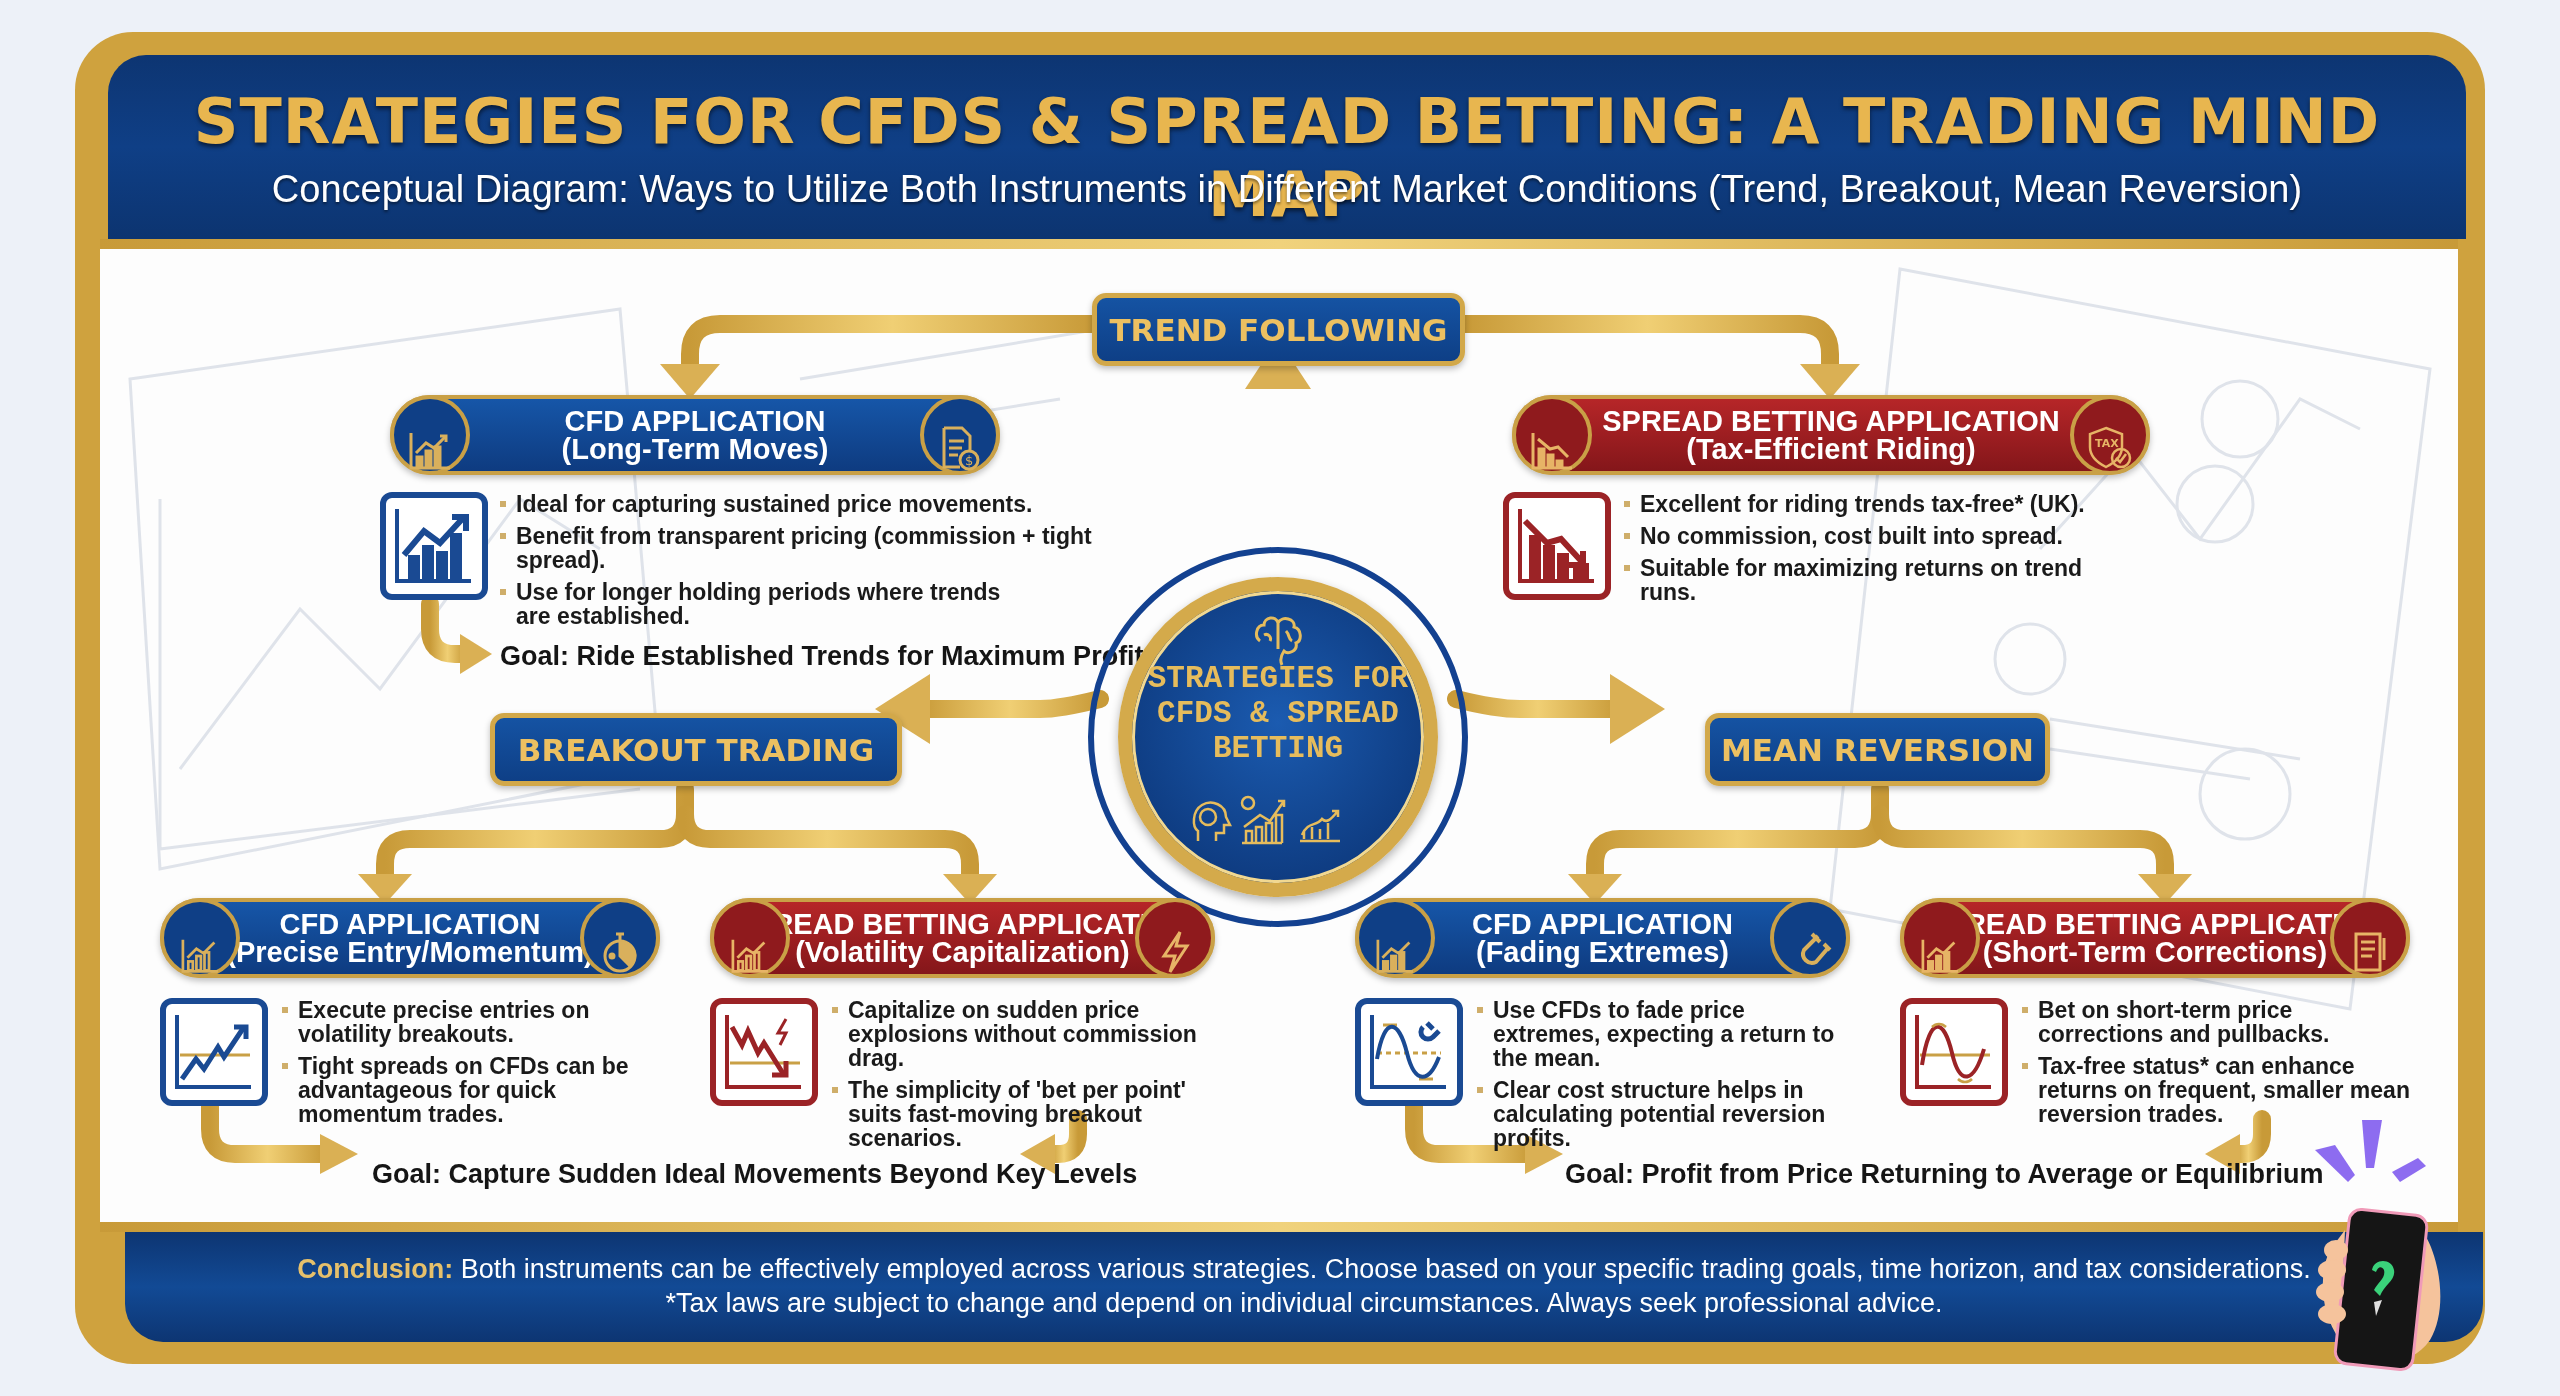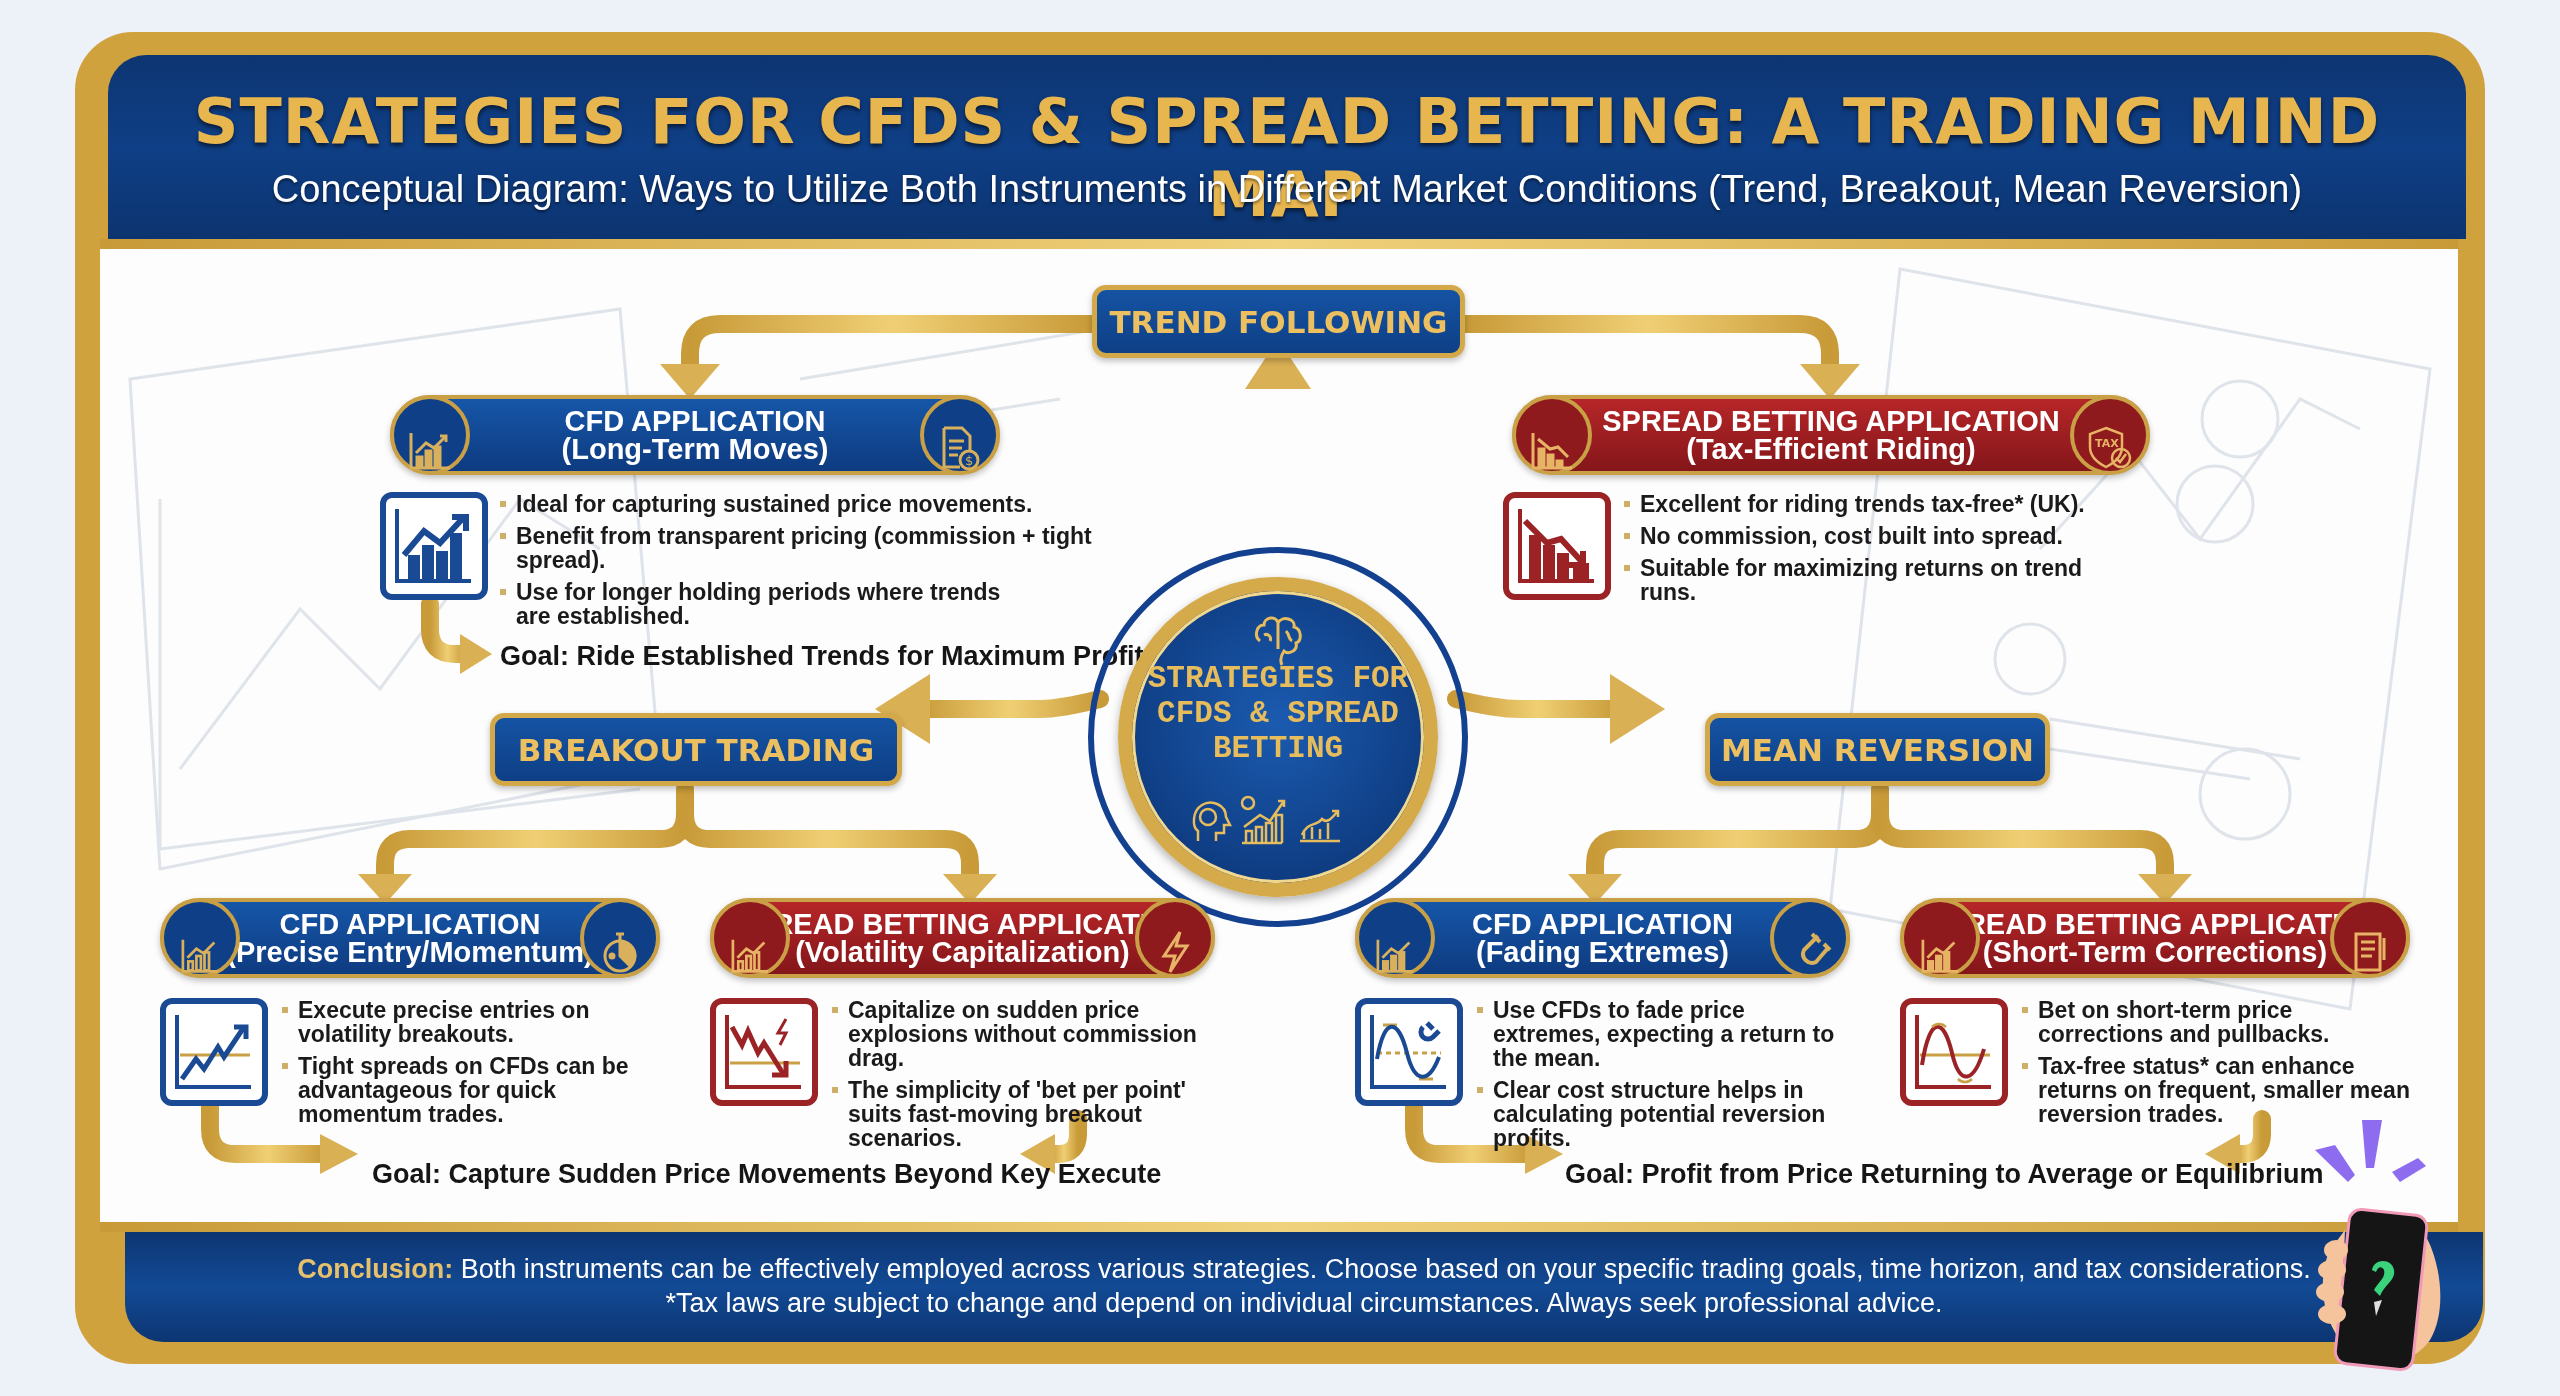--- a/index.html
+++ b/index.html
@@ -119,21 +119,21 @@
       <polygon points="2038,625 2092,625 2065,655"></polygon>
       <polygon points="360,385 360,425 392,405"></polygon>
       <polygon points="220,885 220,925 258,905"></polygon>
       <polygon points="955,885 955,925 920,905"></polygon>
       <polygon points="1425,885 1425,925 1463,905"></polygon>
       <polygon points="2140,885 2140,925 2105,905"></polygon>
     </g>
   </svg>
 </div>
 
-<div class="cat" style="left:1092px;top:285px;width:373px;height:73px;font-size:31px;">TREND FOLLOWING</div>
+<div class="cat" style="left:1092px;top:293px;width:373px;height:73px;font-size:31px;">TREND FOLLOWING</div>
 
 <div class="pill blue" style="left:390px;top:395px;width:610px;">
   <div class="end-icon left">
     <svg width="44" height="40" viewBox="0 0 44 40" fill="none" stroke="#d9b05c" stroke-width="3">
         <path d="M3 2 V37 H42"></path>
         <rect x="9" y="26" width="5" height="10" fill="#d9b05c"></rect>
         <rect x="18" y="20" width="5" height="16" fill="#d9b05c"></rect>
         <rect x="27" y="16" width="5" height="20" fill="#d9b05c"></rect>
         <path d="M8 22 L18 12 L26 17 L38 5"></path>
         <path d="M32 5 H38 V11"></path>
@@ -296,21 +296,21 @@
       <path d="M6 50 H76" stroke="#c9a046" stroke-width="3"></path>
       <path d="M8 14 L18 32 L24 18 L34 40 L40 30 L60 62" stroke-width="5"></path>
       <path d="M48 62 H62 V48" stroke-width="5"></path>
       <path d="M62 6 L54 20 H62 L56 32" stroke-width="3"></path>
     </svg>
 </div>
 <ul class="bullets" style="left:830px;top:998px;width:400px;">
   <li>Capitalize on sudden price explosions without commission drag.</li>
   <li>The simplicity of 'bet per point' suits fast-moving breakout scenarios.</li>
 </ul>
-<div class="goal" style="left:372px;top:1159px;">Goal: Capture Sudden Price Movements Beyond Key Execute</div>
+<div class="goal" style="left:372px;top:1159px;">Goal: Capture Sudden Ideal Movements Beyond Key Levels</div>
 
 <div class="pill blue" style="left:1355px;top:898px;width:495px;">
   <div class="end-icon left">
     <svg width="40" height="36" viewBox="0 0 44 40" fill="none" stroke="#d9b05c" stroke-width="3">
         <path d="M3 2 V37 H42"></path>
         <rect x="9" y="26" width="5" height="10" fill="#d9b05c"></rect>
         <rect x="18" y="20" width="5" height="16" fill="#d9b05c"></rect>
         <rect x="27" y="16" width="5" height="20" fill="#d9b05c"></rect>
         <path d="M8 22 L18 12 L26 17 L38 5"></path>
       </svg>

